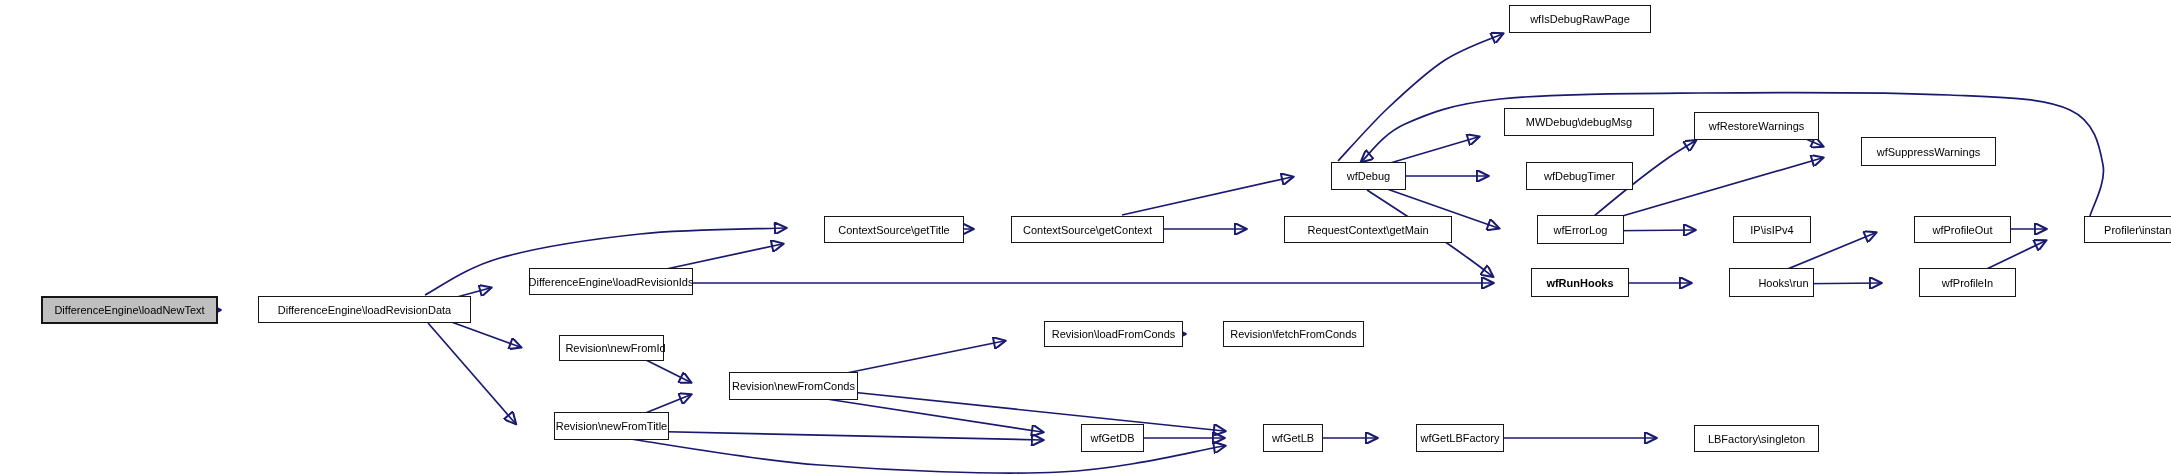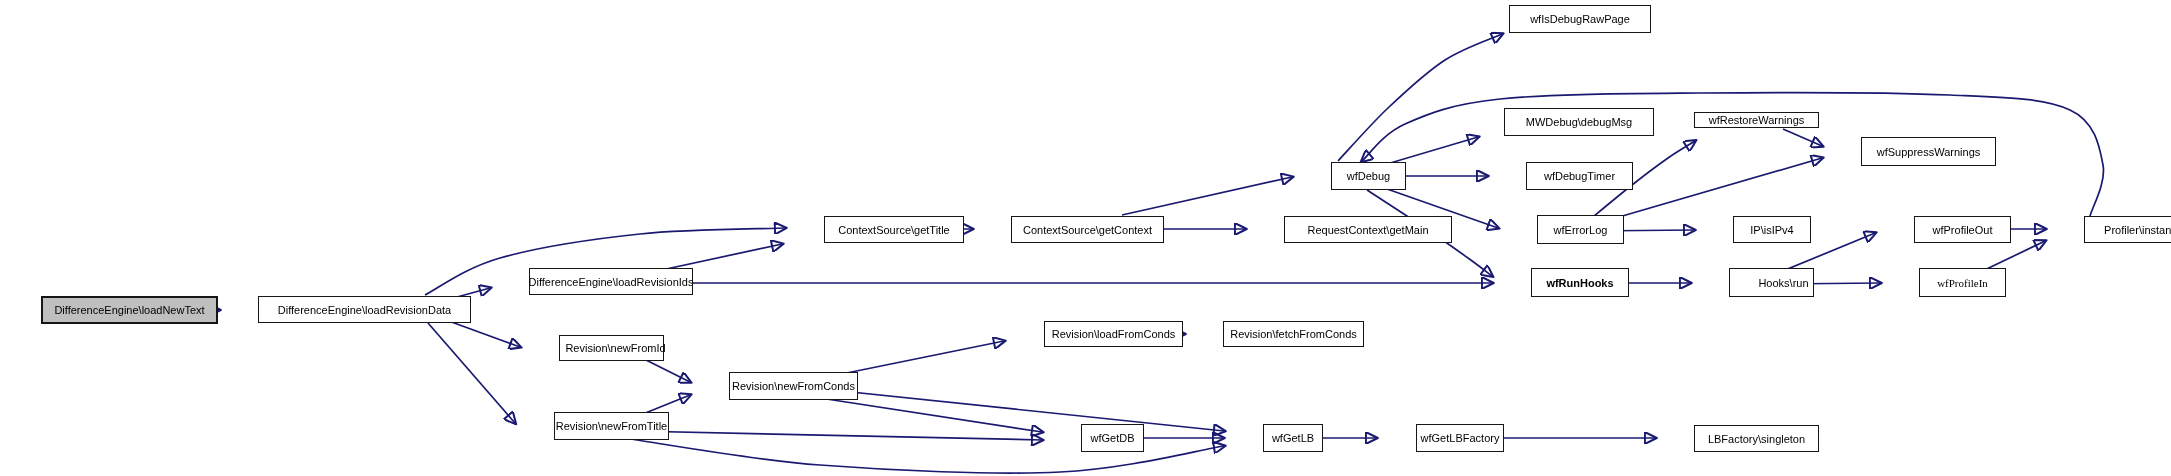--- a/index.html
+++ b/index.html
@@ -97,27 +97,27 @@
       <div class="node" style="left: 222px; top: 296px; width: 213px; height: 27px;">DifferenceEngine\loadRevisionData</div>
       <div class="node" style="left: 493px; top: 268px; width: 164px; height: 27px;">DifferenceEngine\loadRevisionIds</div>
       <div class="node" style="left: 788px; top: 216px; width: 140px; height: 27px;">ContextSource\getTitle</div>
       <div class="node" style="left: 975px; top: 216px; width: 153px; height: 27px;">ContextSource\getContext</div>
       <div class="node" style="left: 1248px; top: 216px; width: 168px; height: 27px;">RequestContext\getMain</div>
       <div class="node" style="left: 1295px; top: 162px; width: 75px; height: 28px;">wfDebug</div>
       <div class="node" style="left: 1473px; top: 5px; width: 142px; height: 28px;">wfIsDebugRawPage</div>
       <div class="node" style="left: 1468px; top: 108px; width: 150px; height: 28px;">MWDebug\debugMsg</div>
       <div class="node" style="left: 1490px; top: 162px; width: 107px; height: 28px;">wfDebugTimer</div>
       <div class="node" style="left: 1501px; top: 215px; width: 87px; height: 29px;">wfErrorLog</div>
-      <div class="node" style="left: 1658px; top: 112px; width: 125px; height: 16px;">wfRestoreWarnings</div>
+      <div class="node" style="left: 1658px; top: 112px; width: 125px; height: 28px;">wfRestoreWarnings</div>
       <div class="node" style="left: 1825px; top: 137px; width: 135px; height: 29px;">wfSuppressWarnings</div>
       <div class="node" style="left: 1697px; top: 216px; width: 78px; height: 27px;">IP\isIPv4</div>
       <div class="node" style="left: 1495px; top: 268px; width: 98px; height: 29px; font-weight: bold;">wfRunHooks</div>
       <div class="node" style="left: 1693px; top: 268px; width: 85px; height: 29px; padding-left: 24px;">Hooks\run</div>
       <div class="node" style="left: 1878px; top: 216px; width: 97px; height: 27px;">wfProfileOut</div>
-      <div class="node" style="left: 1883px; top: 268px; width: 87px; height: 29px; font-family: Liberation Serif, serif;">wfProfileIn</div>
+      <div class="node" style="left: 1883px; top: 268px; width: 97px; height: 29px;">wfProfileIn</div>
       <div class="node" style="left: 2048px; top: 216px; width: 119px; height: 27px;">Profiler\instance</div>
       <div class="node" style="left: 523px; top: 335px; width: 105px; height: 26px; padding-left: 8px;">Revision\newFromId</div>
       <div class="node" style="left: 518px; top: 412px; width: 115px; height: 28px;">Revision\newFromTitle</div>
       <div class="node" style="left: 693px; top: 372px; width: 129px; height: 28px; text-align: right;">Revision\newFromConds</div>
       <div class="node" style="left: 1008px; top: 321px; width: 139px; height: 26px;">Revision\loadFromConds</div>
       <div class="node" style="left: 1187px; top: 321px; width: 141px; height: 26px;">Revision\fetchFromConds</div>
       <div class="node" style="left: 1045px; top: 424px; width: 63px; height: 28px;">wfGetDB</div>
       <div class="node" style="left: 1227px; top: 424px; width: 60px; height: 28px;">wfGetLB</div>
       <div class="node" style="left: 1380px; top: 424px; width: 88px; height: 28px;">wfGetLBFactory</div>
       <div class="node" style="left: 1658px; top: 425px; width: 125px; height: 27px;">LBFactory\singleton</div>

